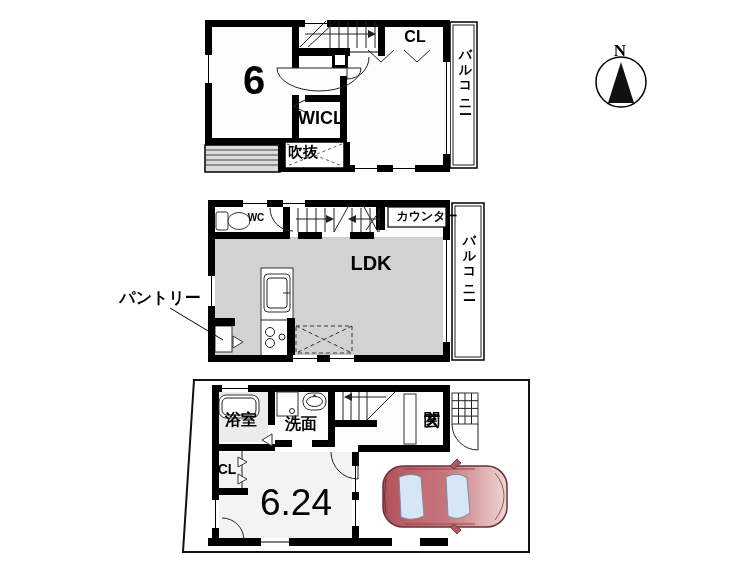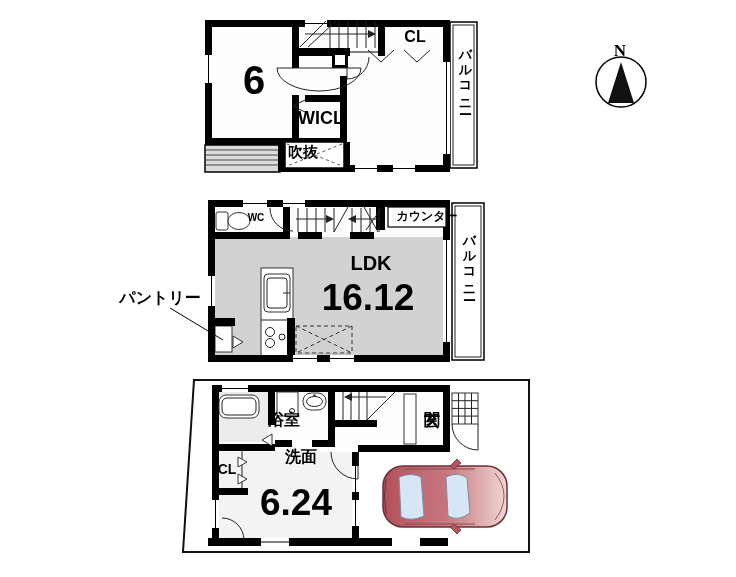--- a/index.html
+++ b/index.html
@@ -315,23 +315,22 @@
 
 <div class="lbl" style="left:254px;top:58px;font-size:40px;font-weight:600;">6</div>
 <div class="lbl" style="left:415px;top:28px;font-size:16px;font-weight:600;">CL</div>
 <div class="lbl" style="left:321px;top:109px;font-size:18px;font-weight:600;">WICL</div>
 <div class="lbl" style="left:303px;top:144px;font-size:15px;font-weight:700;">吹抜</div>
 <div class="vlbl" style="left:456px;top:40px;font-size:13px;font-weight:600;height:130px;">バルコニー</div>
 
 <div class="lbl" style="left:256px;top:212px;font-size:10px;font-weight:700;">WC</div>
 <div class="lbl" style="left:417px;top:210px;font-size:12px;font-weight:600;margin-left:10px;">カウンター</div>
 <div class="lbl" style="left:371px;top:252px;font-size:20px;font-weight:600;">LDK</div>
-<div class="lbl" style="left:368px;top:278px;font-size:37px;font-weight:600;">16.12</div>
 <div class="lbl" style="left:160px;top:289px;font-size:16px;font-weight:600;">パントリー</div>
 <div class="vlbl" style="left:460px;top:226px;font-size:13px;font-weight:600;height:125px;">バルコニー</div>
 
-<div class="lbl" style="left:241px;top:411px;font-size:16px;font-weight:700;margin-left:43px;">浴室</div>
-<div class="lbl" style="left:301px;top:415px;font-size:16px;font-weight:700;margin-top:33px;">洗面</div>
+<div class="lbl" style="left:241px;top:411px;font-size:16px;font-weight:700;">浴室</div>
+<div class="lbl" style="left:301px;top:415px;font-size:16px;font-weight:700;">洗面</div>
 <div class="vlbl" style="left:421px;top:397px;font-size:16px;font-weight:700;height:52px;">玄関</div>
 <div class="lbl" style="left:227px;top:462px;font-size:14px;font-weight:600;">CL</div>
-<div class="lbl" style="left:296px;top:483px;font-size:37px;font-weight:700;">6.24</div>
+<div class="lbl" style="left:296px;top:483px;font-size:37px;font-weight:400;">6.24</div>
 
 </div>
 
 </body></html>

